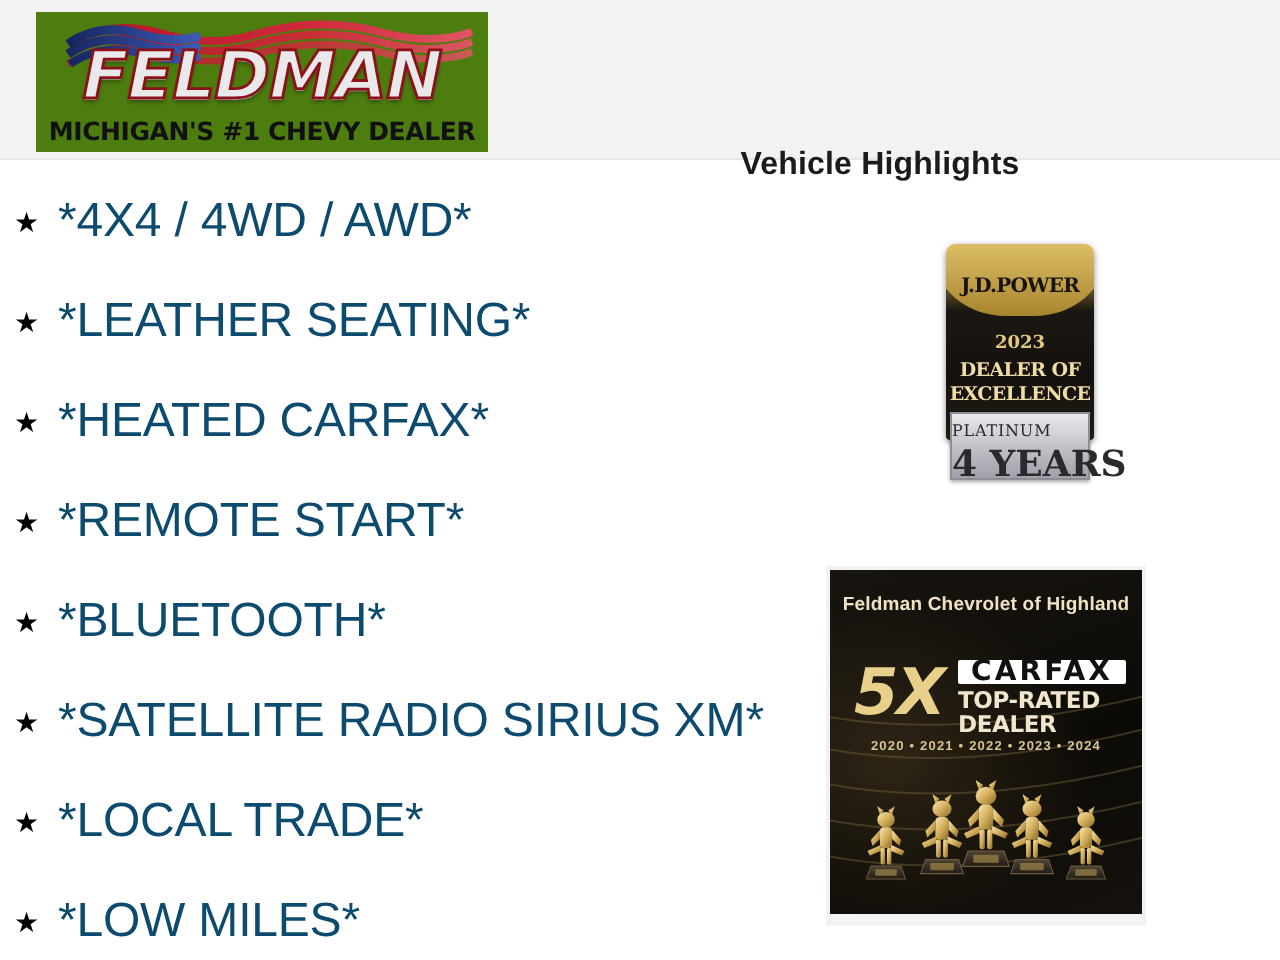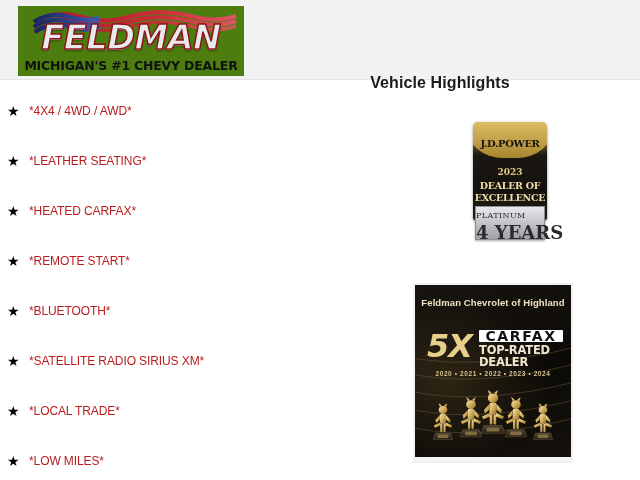--- a/index.html
+++ b/index.html
@@ -107,22 +107,22 @@
     padding-left: 7px;
   }
   .highlight-star {
     font-size: 14px;
     color: #000000;
     line-height: 1;
     width: 22px;
     flex: 0 0 22px;
   }
   .highlight-label {
-    font-size: 12px;
-    color: #b91c1c;
+    font-size: 24px;
+    color: #0c4a6e;
     letter-spacing: -0.1px;
     white-space: nowrap;
   }
 
   
   #jdpower-badge {
     position: absolute;
     left: 473px;
     top: 122px;
     width: 68px;

